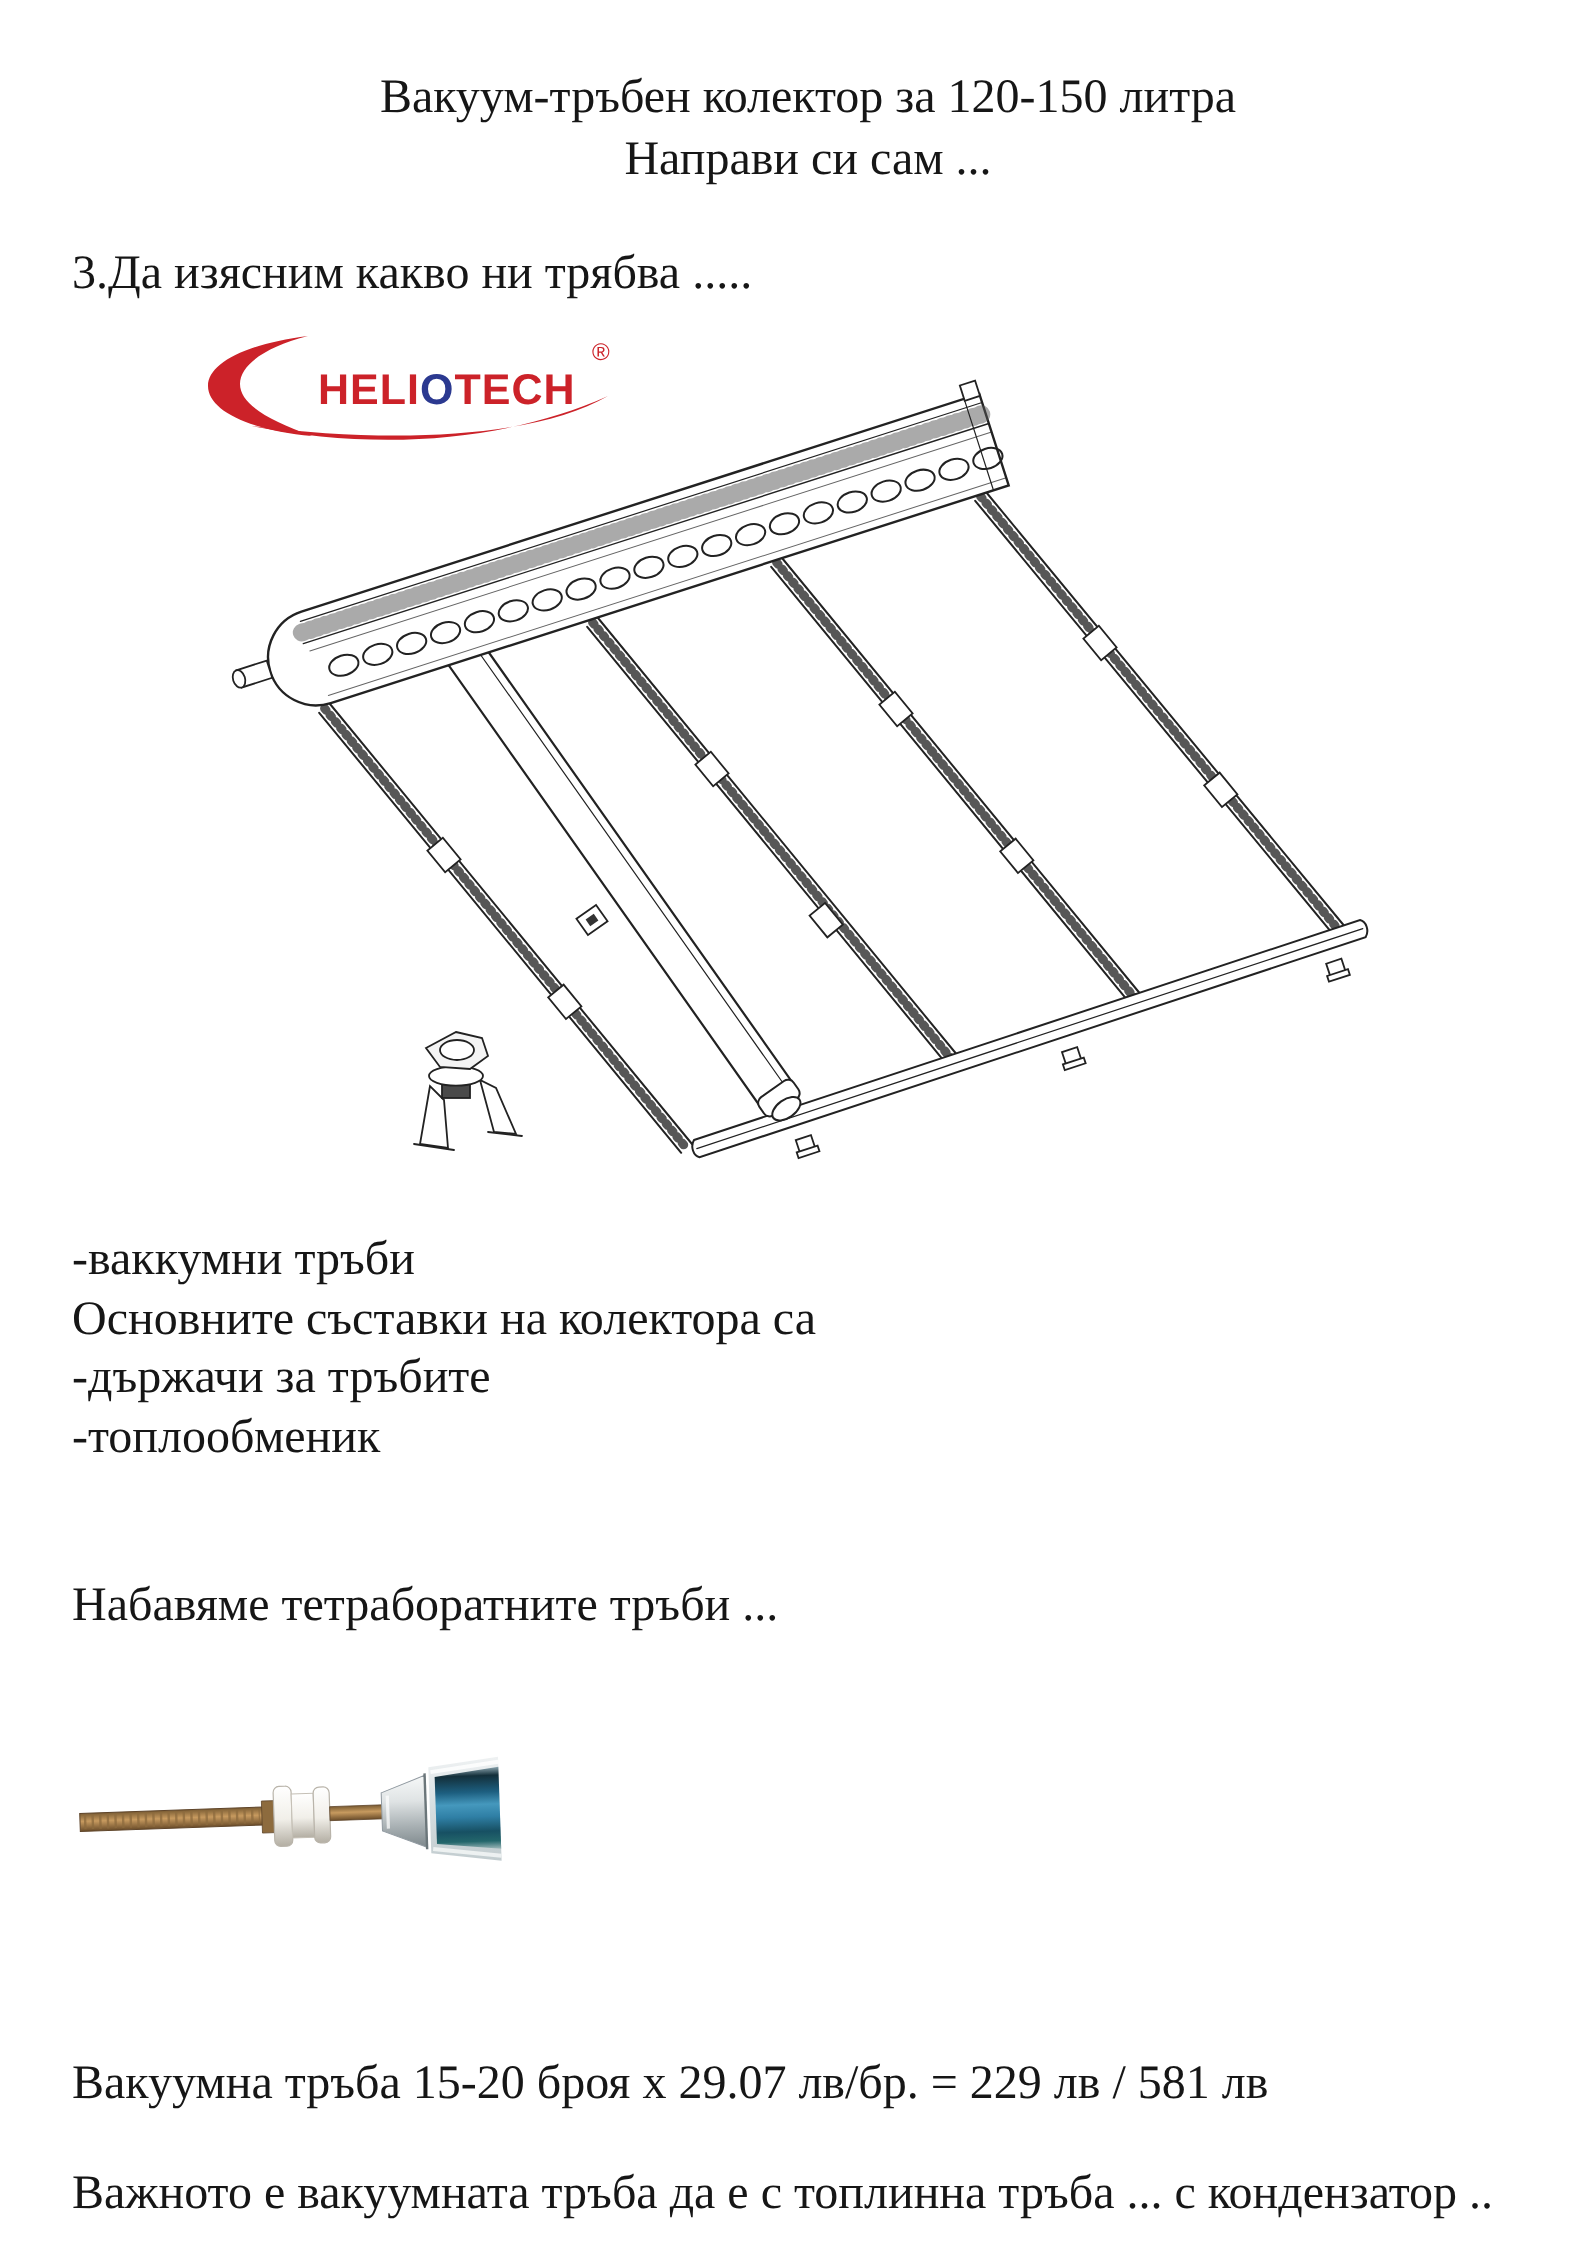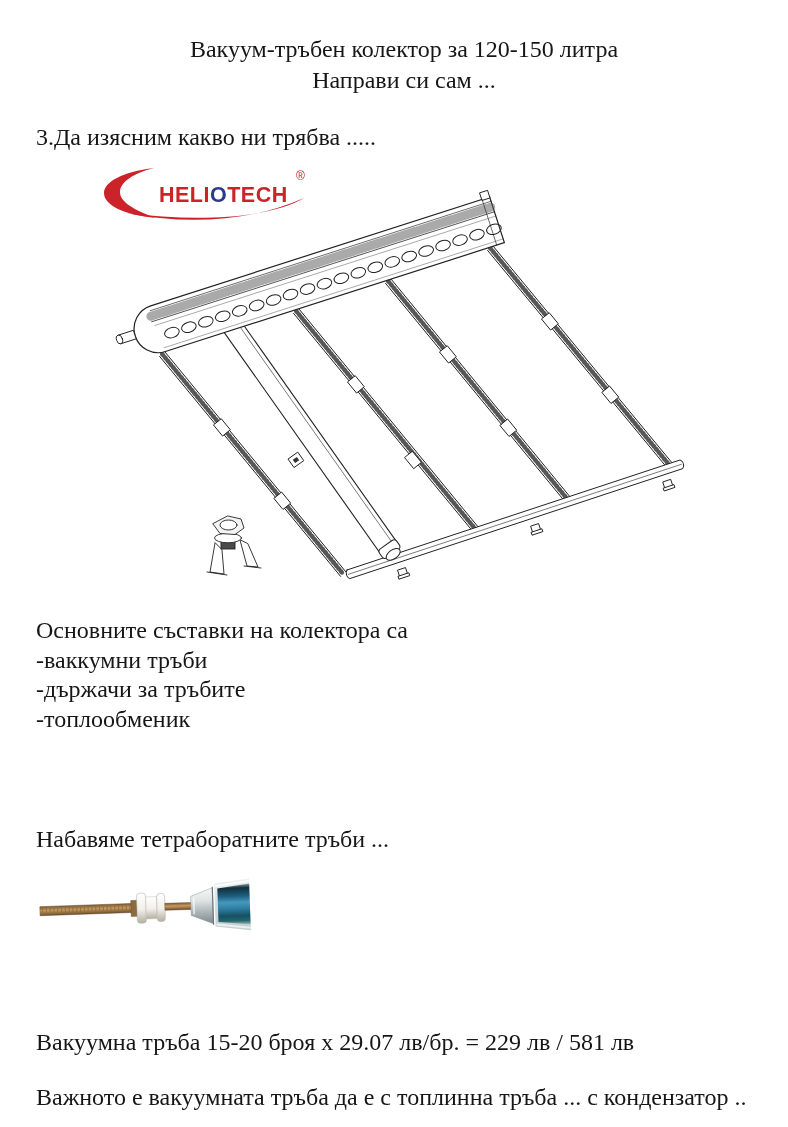--- a/index.html
+++ b/index.html
@@ -151,27 +151,27 @@
 </svg>
 
 <svg class="abs" style="top:165px;left:100px;" width="215" height="56" viewBox="0 0 215 56">
   <path d="M54,3 C22,7 4,17 4,28 C4,40 24,50 56,53 C34,45 20,37 20,27 C20,17 34,8 54,3 Z" fill="#cc2229"></path>
   <path d="M26,48 C86,60 150,57 204,33 C168,54 96,57 26,48 Z" fill="#cc2229"></path>
   <text x="59" y="37" font-family="Liberation Sans, sans-serif" font-weight="bold" font-size="21.5" letter-spacing="0.5"><tspan fill="#cc2229">HELI</tspan><tspan fill="#2b3990">O</tspan><tspan fill="#cc2229">TECH</tspan></text>
   <text x="196" y="15" font-family="Liberation Sans, sans-serif" font-size="12" fill="#cc2229">®</text>
 </svg>
 
 <div class="abs t24 listblock" style="top:616px;left:36px;">
+  <div>-ваккумни тръби</div>
   <div>Основните съставки на колектора са</div>
-  <div>-ваккумни тръби</div>
   <div>-държачи за тръбите</div>
   <div>-топлообменик</div>
 </div>
 
-<div class="abs t24" style="top:789px;left:36px;margin-top:36px;">Набавяме тетраборатните тръби ...</div>
+<div class="abs t24" style="top:789px;left:36px;">Набавяме тетраборатните тръби ...</div>
 
 <svg class="abs" style="top:876px;left:36px;" width="220" height="66" viewBox="0 0 220 66">
   <defs>
     <linearGradient id="gCopper" x1="0" y1="0" x2="0" y2="1">
       <stop offset="0" stop-color="#7a5c33"></stop>
         <stop offset="0.45" stop-color="#c79a5f"></stop>
         <stop offset="1" stop-color="#6b4d2a"></stop>
     </linearGradient>
     <linearGradient id="gWhite" x1="0" y1="0" x2="0" y2="1">
       <stop offset="0" stop-color="#ffffff"></stop>

